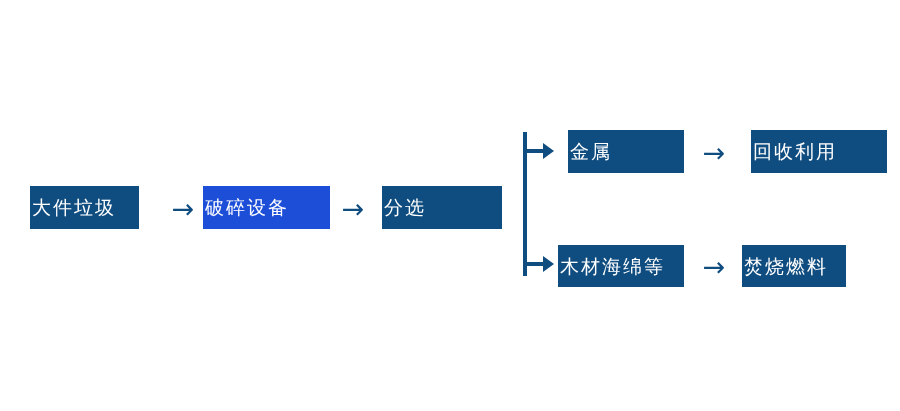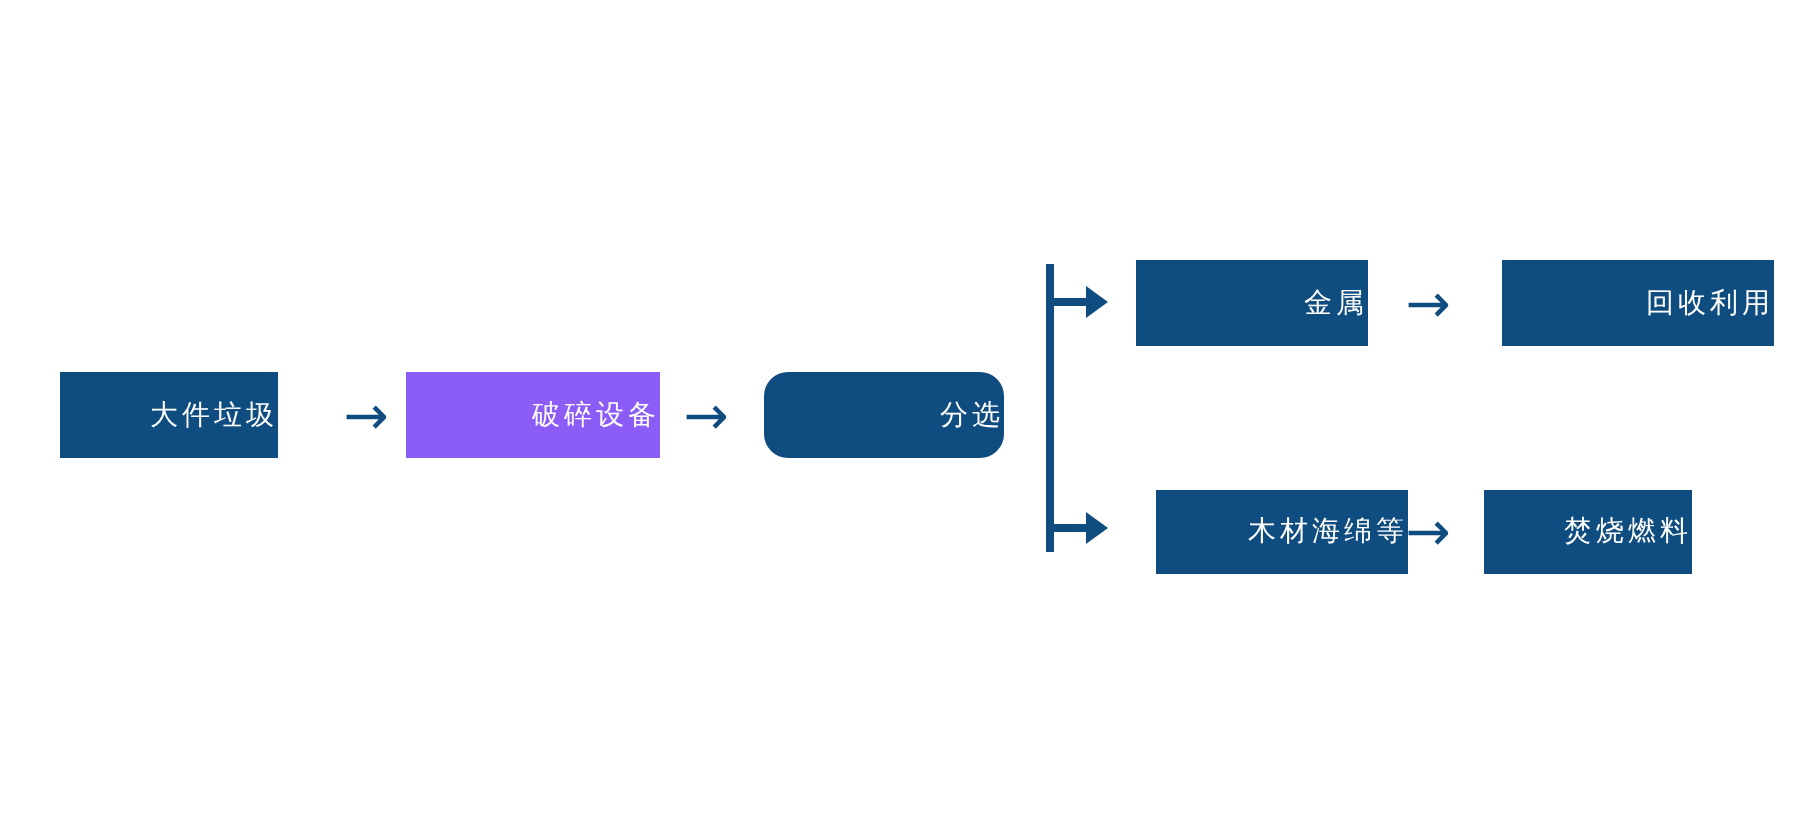--- a/index.html
+++ b/index.html
@@ -15,34 +15,34 @@
   }
   #flowchart {
     position: relative;
     width: 900px;
     height: 411px;
   }
   .node {
     position: absolute;
     display: flex;
     align-items: center;
-    justify-content: flex-end;
+    justify-content: flex-start;
     color: #ffffff;
-    font-size: 14px;
+    font-size: 19px;
     letter-spacing: 2px;
     line-height: 1;
     white-space: nowrap;
     box-sizing: border-box;
     padding-left: 2px;
   }
   .node-blue {
     background: #0f4c7f;
   }
   .node-red {
-    background: #8b5cf6;
+    background: #1d4ed8;
   }
   .arrow {
     position: absolute;
     display: flex;
     align-items: center;
     justify-content: center;
     color: #0f4c7f;
     font-size: 27px;
     line-height: 1;
     font-family: "DejaVu Sans", "Liberation Sans", sans-serif;
@@ -74,21 +74,21 @@
   </div>
 
   <div class="arrow" style="left:163px; top:190px; width:40px; height:36px;">→</div>
 
   <div class="node node-red" style="left:203px; top:186px; width:127px; height:43px;">
     <span>破碎设备</span>
   </div>
 
   <div class="arrow" style="left:333px; top:190px; width:40px; height:36px;">→</div>
 
-  <div class="node node-blue" style="left:382px; top:186px; width:120px; height:43px;border-radius:12px;">
+  <div class="node node-blue" style="left:382px; top:186px; width:120px; height:43px;">
     <span>分选</span>
   </div>
 
   <div class="branch-trunk" style="left:523px; top:132px; width:4px; height:144px;"></div>
 
   <div class="branch-stub" style="left:523px; top:149px; width:22px; height:4px;"></div>
   <div class="branch-head" style="left:543px; top:143px;"></div>
 
   <div class="branch-stub" style="left:523px; top:262px; width:22px; height:4px;"></div>
   <div class="branch-head" style="left:543px; top:256px;"></div>
@@ -96,21 +96,21 @@
   <div class="node node-blue" style="left:568px; top:130px; width:116px; height:43px;">
     <span>金属</span>
   </div>
 
   <div class="arrow" style="left:690px; top:134px; width:48px; height:36px;">→</div>
 
   <div class="node node-blue" style="left:751px; top:130px; width:136px; height:43px;">
     <span>回收利用</span>
   </div>
 
-  <div class="node node-blue" style="left:558px; top:245px; width:126px; height:42px;margin-left:20px;">
+  <div class="node node-blue" style="left:558px; top:245px; width:126px; height:42px;">
     <span>木材海绵等</span>
   </div>
 
   <div class="arrow" style="left:690px; top:248px; width:48px; height:36px;">→</div>
 
   <div class="node node-blue" style="left:742px; top:245px; width:104px; height:42px;">
     <span>焚烧燃料</span>
   </div>
 
 </div>

